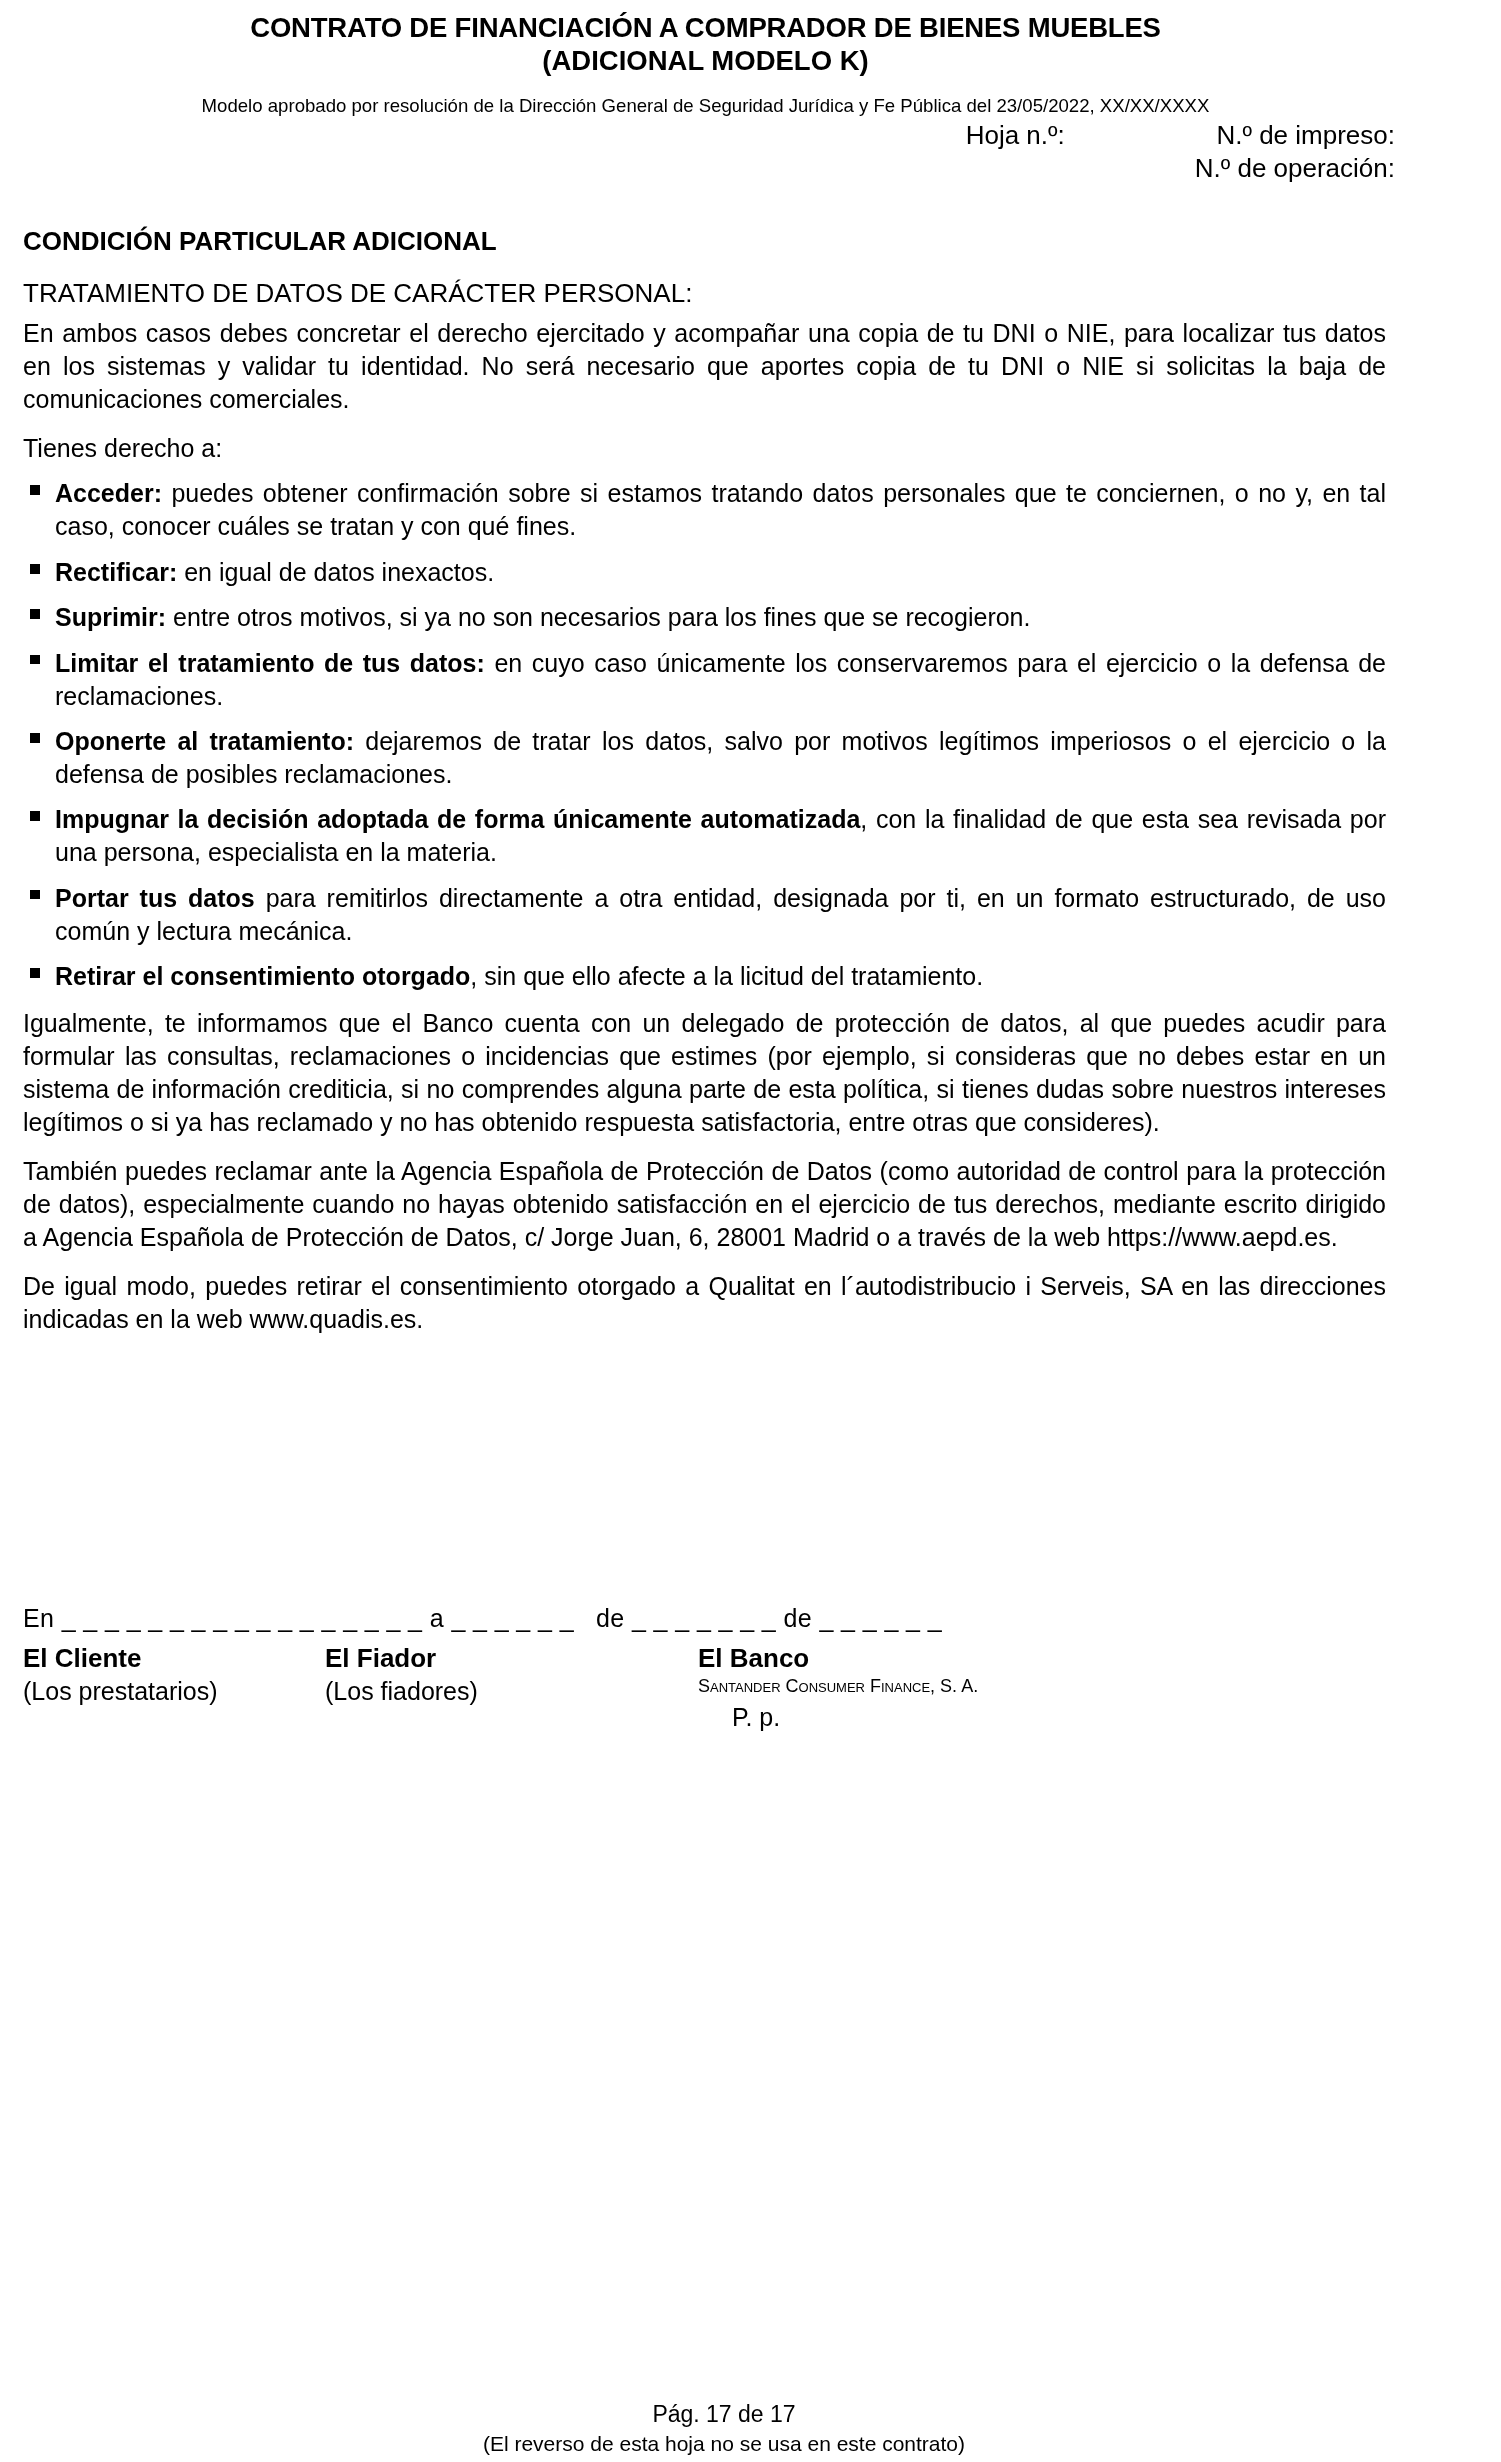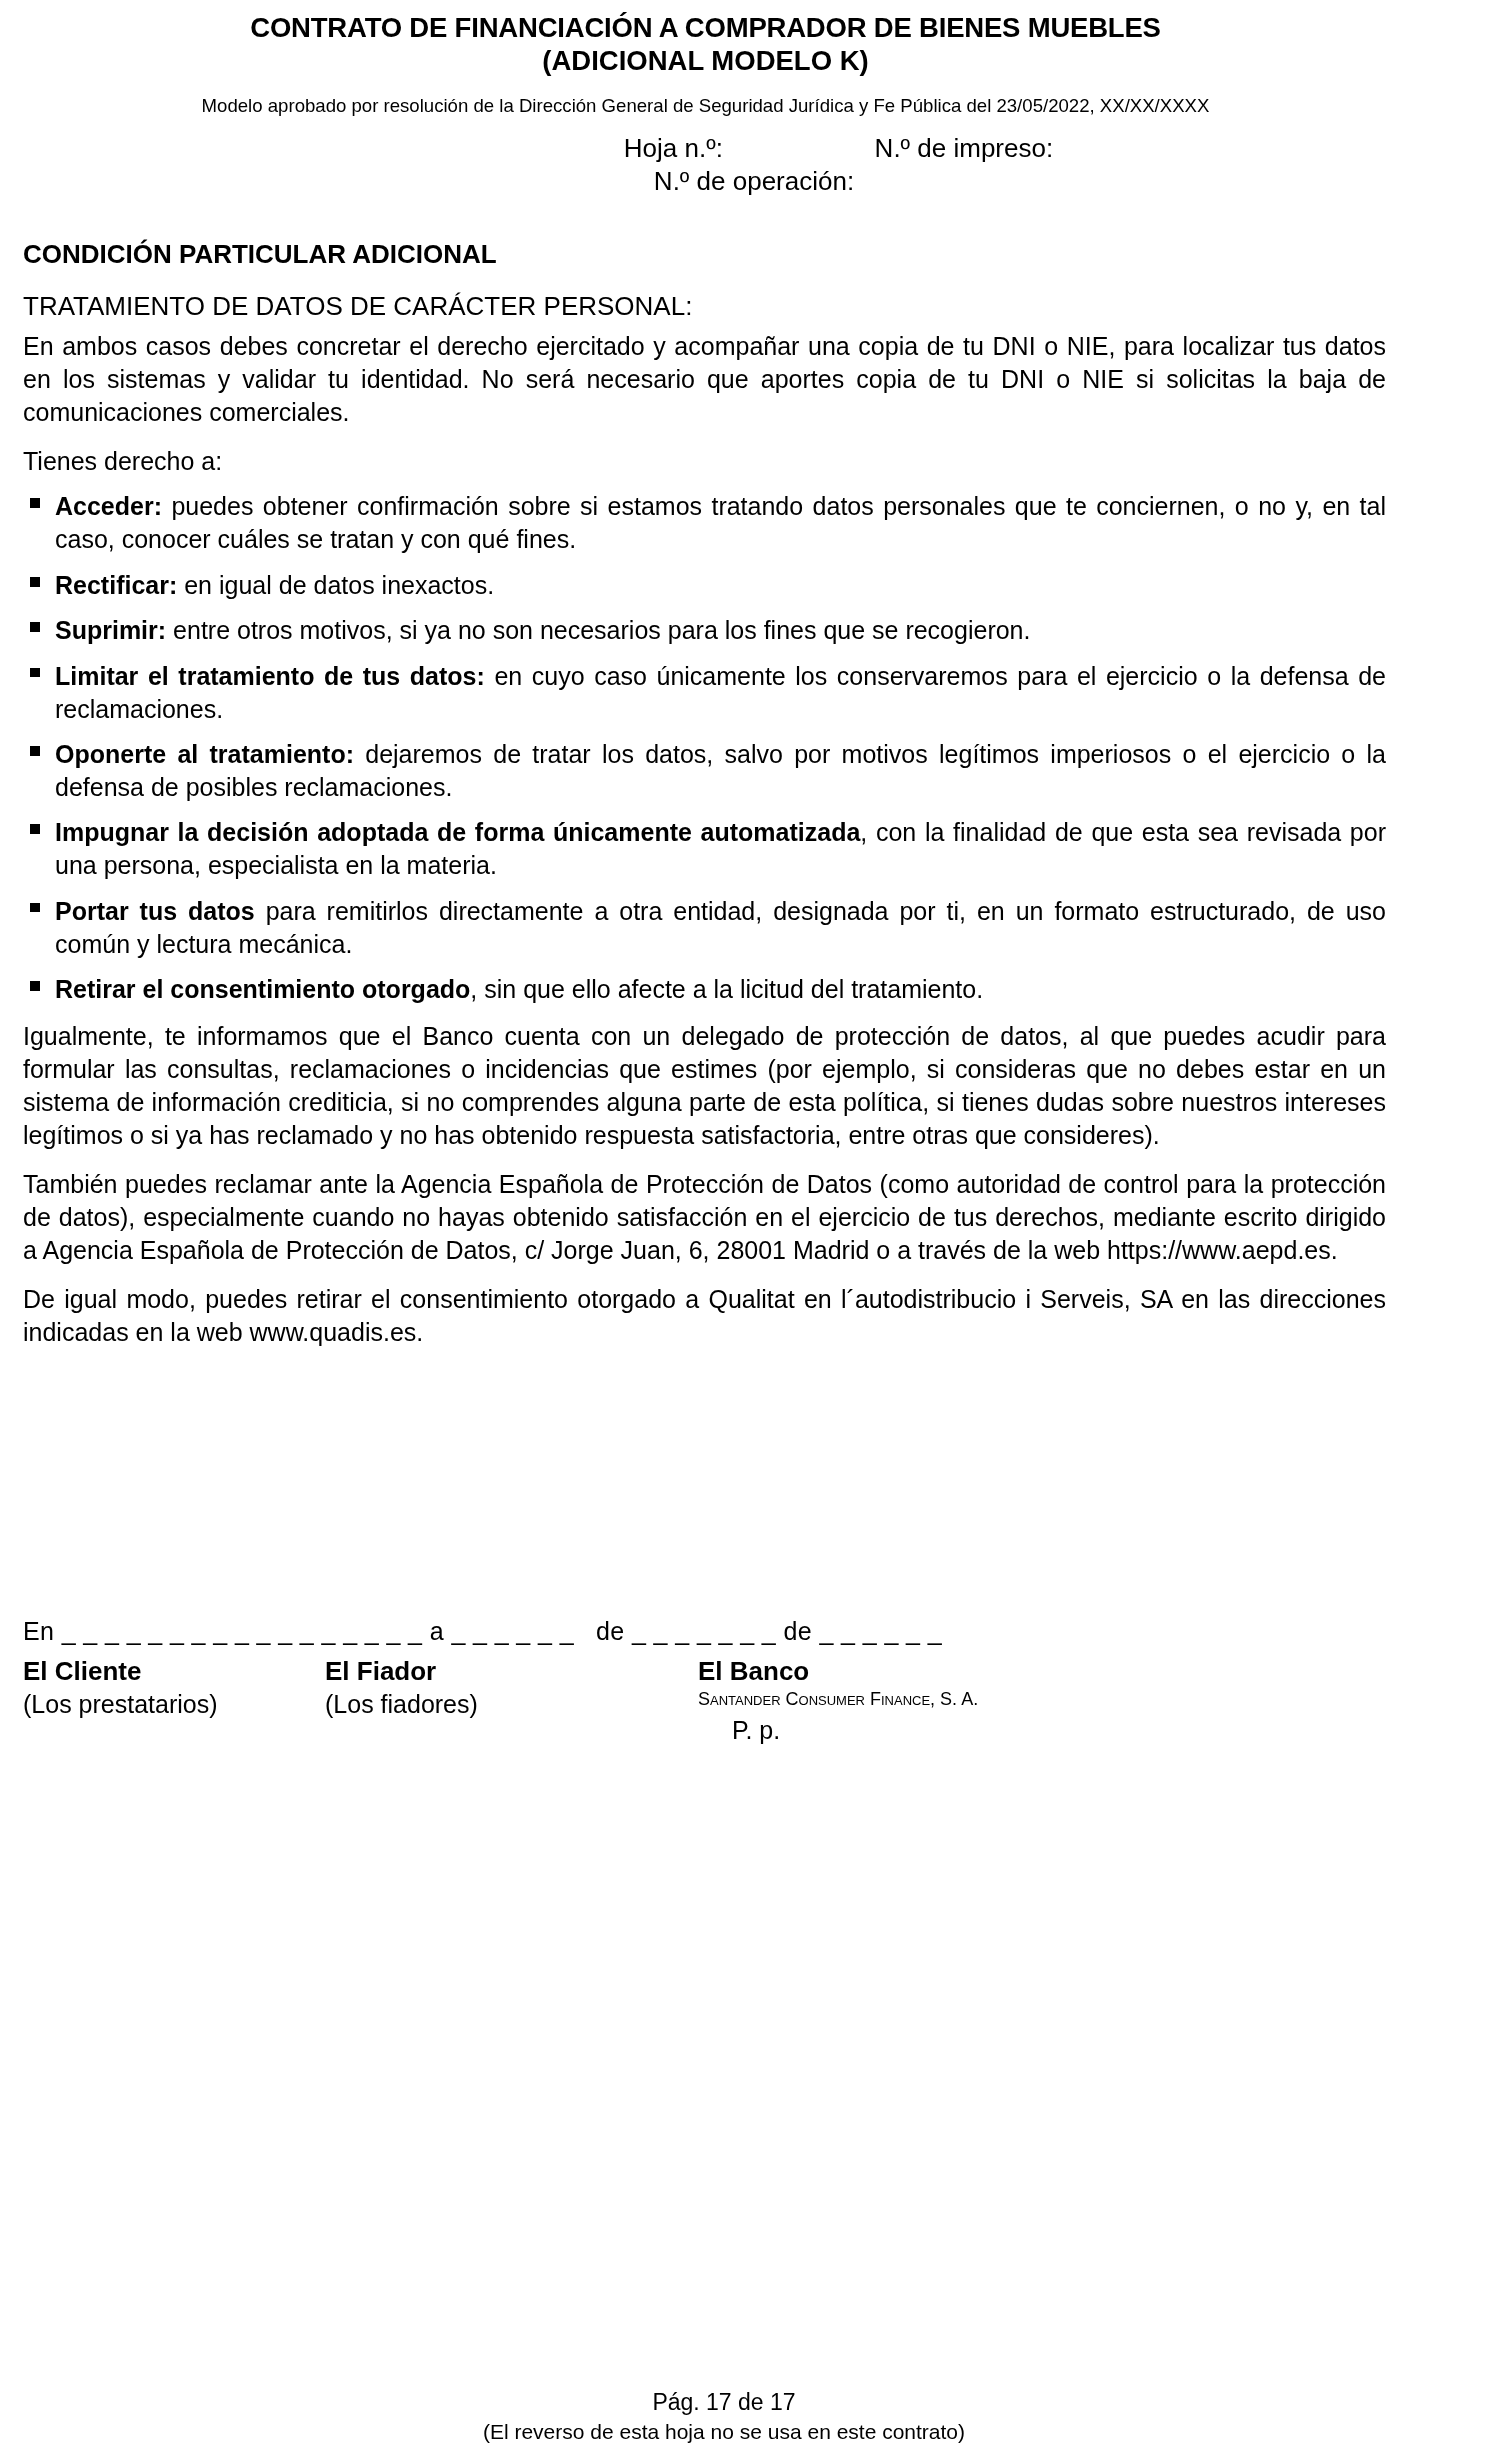--- a/index.html
+++ b/index.html
@@ -39,24 +39,24 @@
     line-height: 1.18;
   }
   .doc-approval {
     font-size: 18.6px;
     font-weight: normal;
     line-height: 1.3;
     margin-top: 17px;
   }
 
   .ref-block {
-    margin-top: 14px;
+    margin-top: 1px;
     font-size: 26px;
     line-height: 1.25;
-    text-align: center;
+    text-align: right;
     padding-left: 266px;
   }
   .ref-row-1 {
     display: block;
     white-space: pre;
   }
   .ref-row-2 {
     display: block;
     white-space: pre;
     margin-left: -169px;
@@ -155,21 +155,21 @@
     margin-left: 34px;
     display: block;
     margin-top: 3.5px;
   }
 
   
   .footer {
     position: absolute;
     left: 0;
     right: 0;
-    bottom: 16px;
+    bottom: 4px;
     text-align: center;
     font-size: 23px;
     line-height: 1.35;
   }
   .footer .note {
     font-size: 21px;
   }
 </style>
 </head>
 <body>

